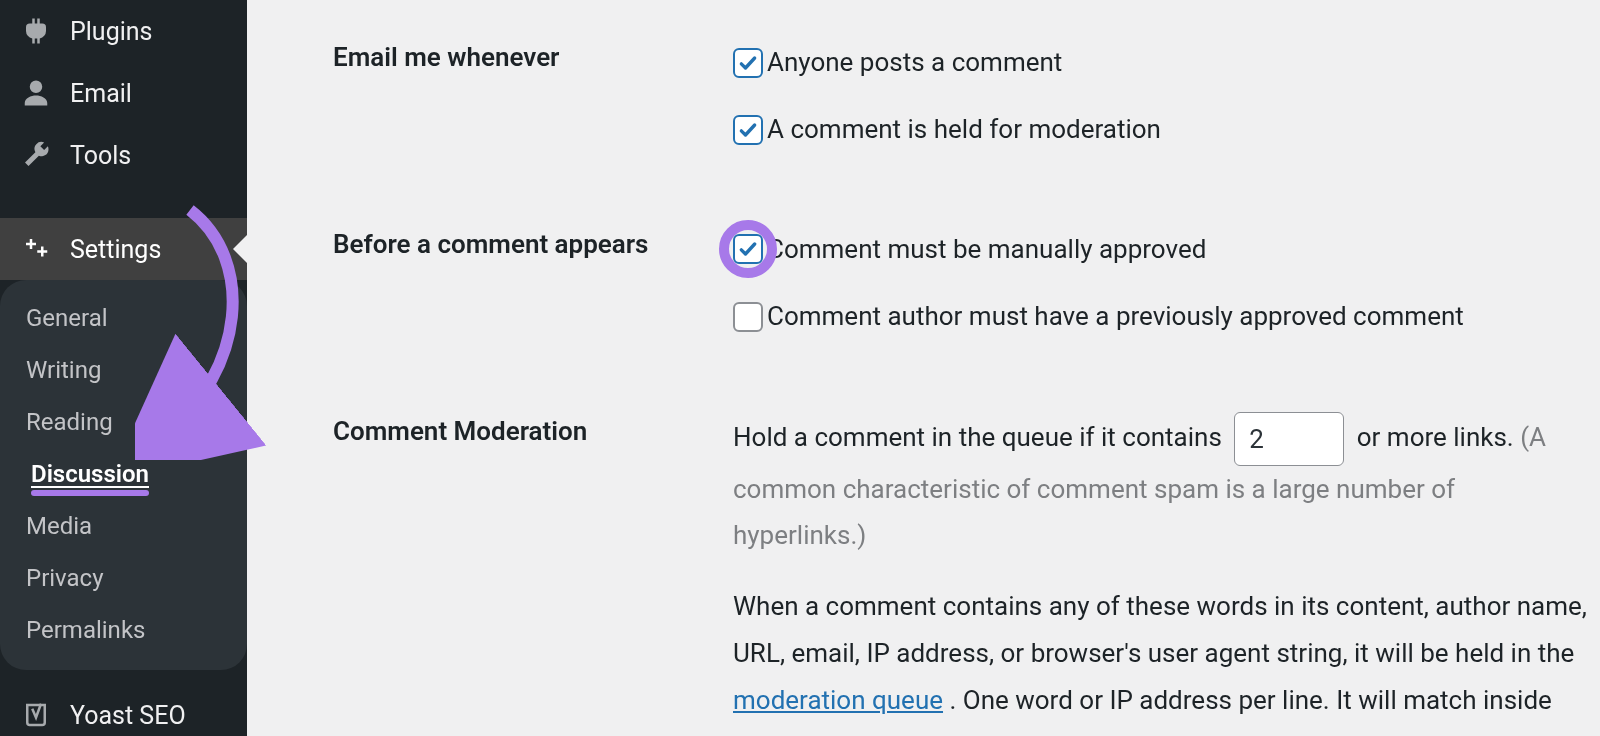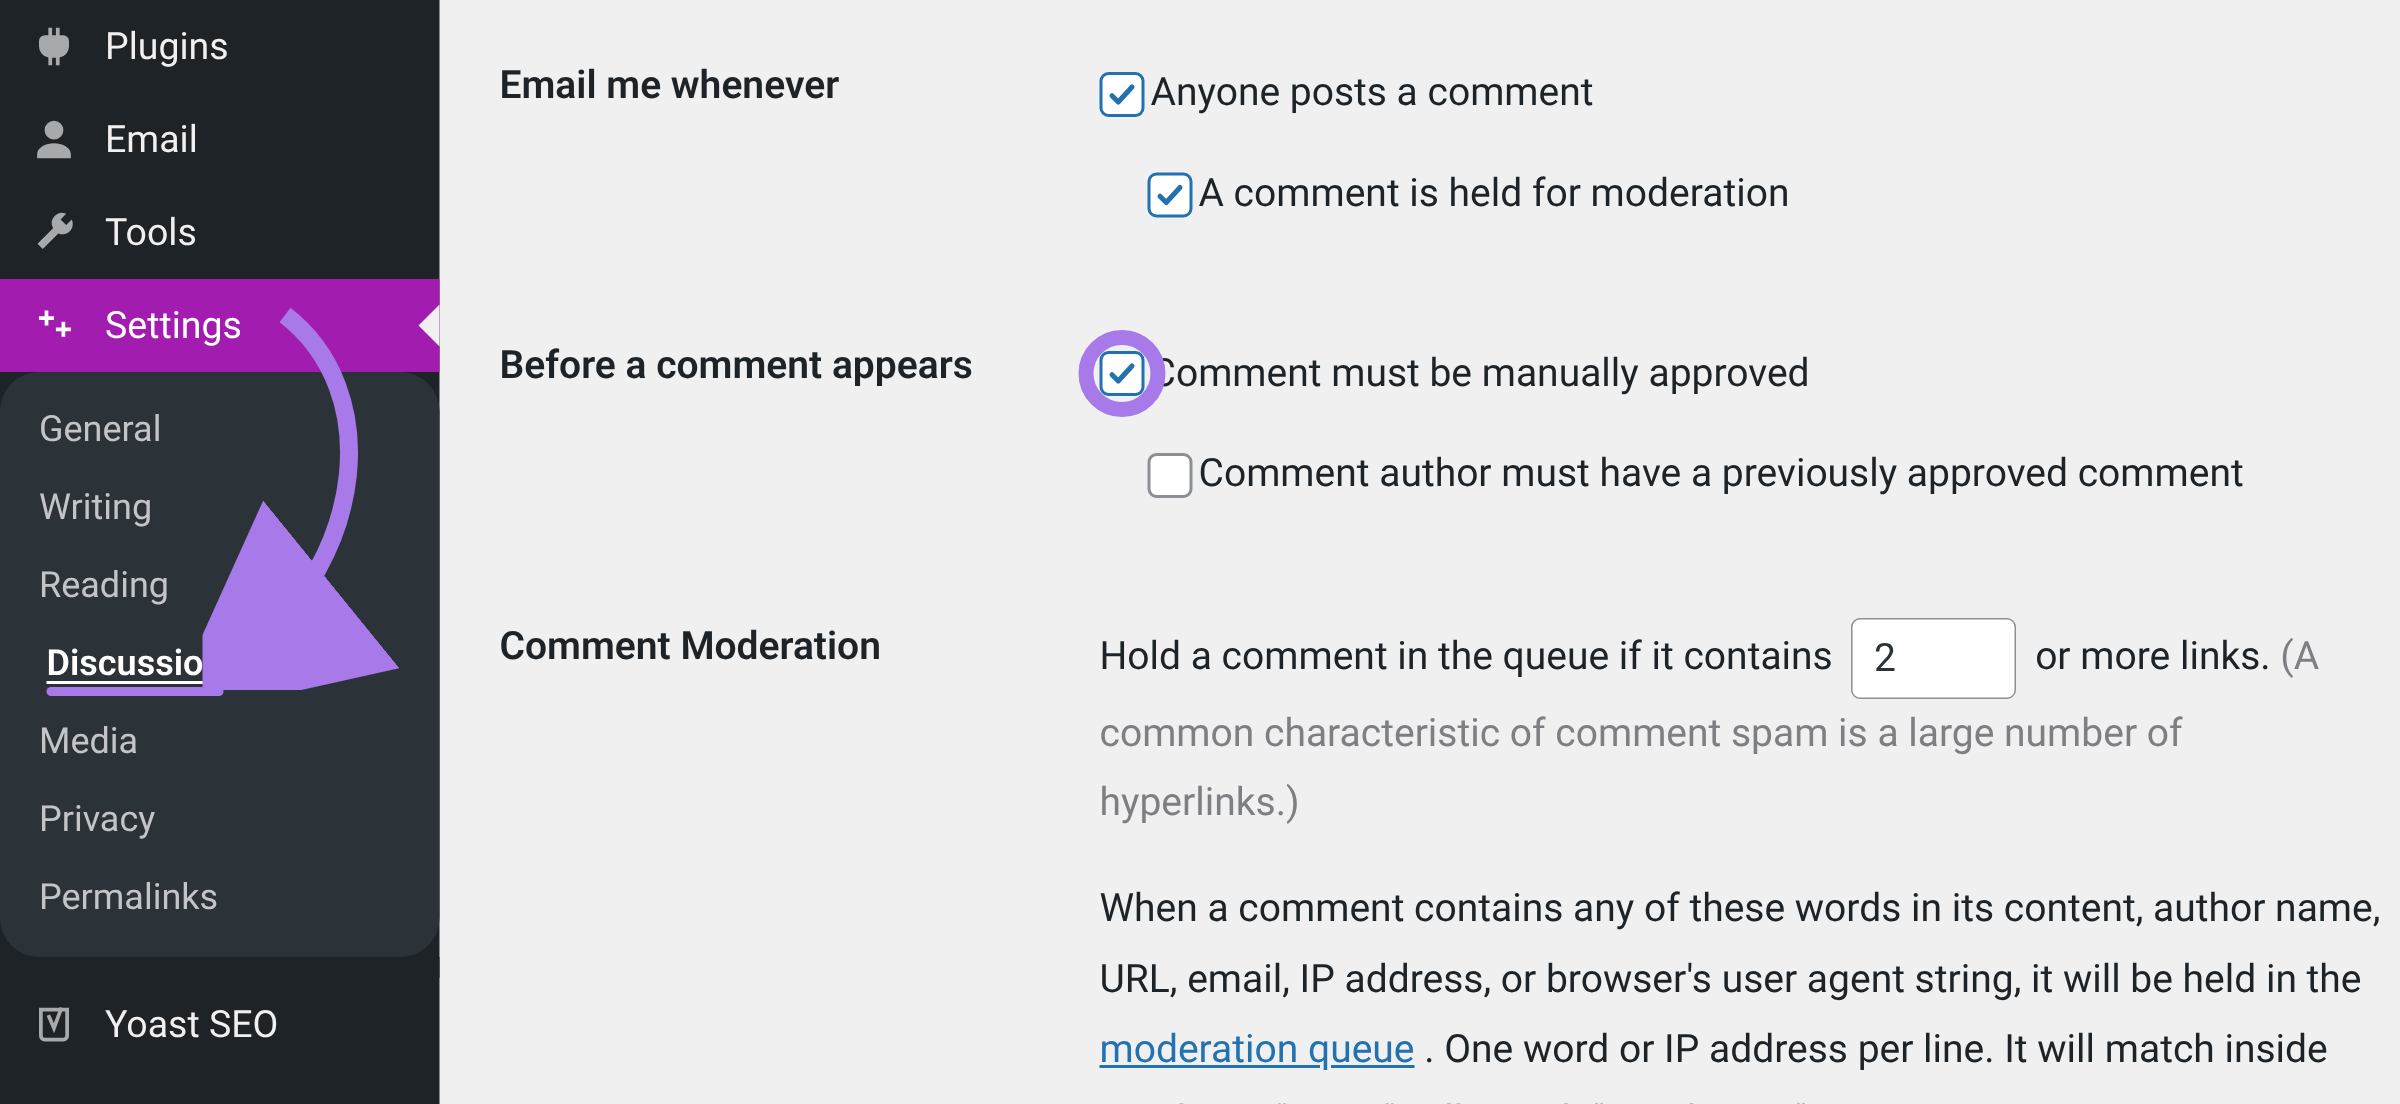--- a/index.html
+++ b/index.html
@@ -11,21 +11,21 @@
     overflow: hidden;
     width: 1600px;
     height: 736px;
     position: relative;
   }
 
   
   .sidebar {
     position: absolute;
     left: 0; top: 0;
-    width: 293px;
+    width: 247px;
     height: 100%;
     background: #1d2327;
     color: #f0f0f1;
     font-size: 25px;
   }
   .menu-item, .submenu-item {
     display: flex;
     align-items: center;
     height: 62px;
     padding-left: 18px;
@@ -36,22 +36,23 @@
     line-height: 1;
   }
   .menu-item .icon {
     width: 36px;
     display: flex;
     justify-content: center;
     align-items: center;
     color: #a7aaad;
   }
   .menu-item.active {
-    background: #a21caf;
+    background: #404040;
     color: #ffffff;
+    margin-top: 32px;
   }
   .menu-item.active .icon { color: #ffffff; }
   .menu-item.active::after {
     content: "";
     position: absolute;
     right: 0;
     top: 50%;
     transform: translateY(-50%);
     border-top: 14px solid transparent;
     border-bottom: 14px solid transparent;
@@ -125,21 +126,21 @@
     font-size: 26px;
     color: #1d2327;
     line-height: 1.9;
   }
   .cb-line {
     display: flex;
     align-items: center;
     gap: 4px;
     position: relative;
   }
-  .cb-line + .cb-line { margin-top: 18px; margin-left: 32px; }
+  .cb-line + .cb-line { margin-top: 18px; }
   .cb {
     width: 30px; height: 30px;
     border: 2px solid #8c8f94;
     border-radius: 6px;
     background: #fff;
     display: inline-flex;
     align-items: center;
     justify-content: center;
     flex: 0 0 30px;
   }

